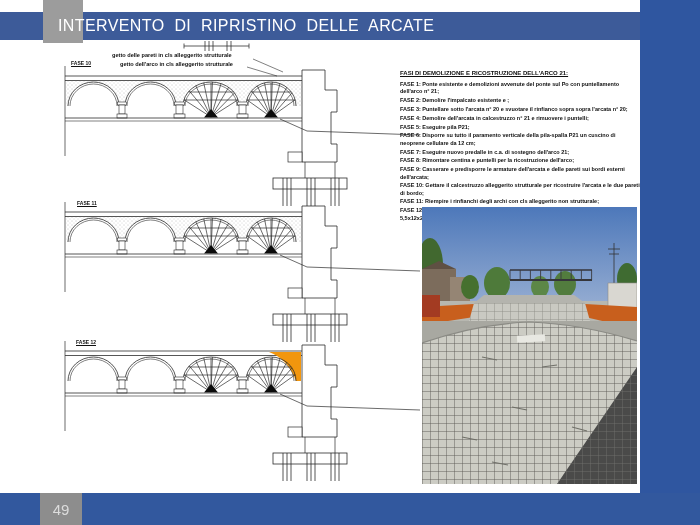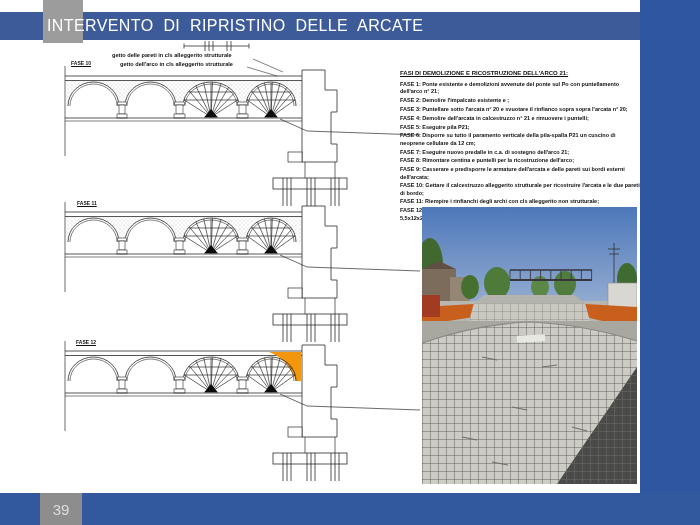--- a/index.html
+++ b/index.html
@@ -6,21 +6,21 @@
   body{
     width:700px;height:525px;position:relative;overflow:hidden;
     background:#ffffff;
     font-family:"Liberation Sans", sans-serif;
   }
   .abs{position:absolute;}
   #top-white-strip{left:0;top:0;width:700px;height:12px;background:#fff;z-index:2;}
   #header-band{left:0;top:12px;width:700px;height:28px;background:var(--header-blue,#3d5b99);z-index:3;}
   #header-stripe{left:43px;top:0;width:40px;height:43px;background:var(--stripe-gray,#9c9c9c);z-index:4;}
   #page-title{
-    left:47px;top:12px;height:28px;line-height:28px;z-index:6;
+    left:58px;top:12px;height:28px;line-height:28px;z-index:6;
     color:#ffffff;font-size:16px;letter-spacing:.4px;word-spacing:5px;white-space:nowrap;
   }
   #right-sidebar{left:640px;top:0;width:60px;height:525px;background:var(--sidebar-blue,#2f56a0);z-index:5;}
   #bottom-bar{left:0;top:493px;width:700px;height:32px;background:var(--footer-blue,#32589e);z-index:5;}
   #page-number-box{
     left:40px;top:493px;width:42px;height:32px;background:var(--page-box-gray,#8d8d8d);z-index:7;
     display:flex;align-items:center;justify-content:center;
     color:#dcdcdc;font-size:15px;
   }
   .fase-label{
@@ -46,21 +46,21 @@
 </head>
 <body>
 
 <div class="abs" id="top-white-strip"></div>
 <div class="abs" id="header-band"></div>
 <div class="abs" id="header-stripe"></div>
 <div class="abs" id="page-title">INTERVENTO DI RIPRISTINO DELLE ARCATE</div>
 <div class="abs" id="right-sidebar"></div>
 <div class="abs" id="bottom-bar"></div>
 <div class="abs" id="page-number-box">
-  <span>39</span>
+  <span>49</span>
 </div>
 
 <svg id="dimension-marks" viewBox="0 0 70 10">
   <g stroke="#333" stroke-width="0.8" fill="none">
     <line x1="1" y1="5" x2="66" y2="5"></line>
     <line x1="1" y1="2.5" x2="1" y2="7.5"></line>
     <line x1="66" y1="2.5" x2="66" y2="7.5"></line>
     <line x1="22" y1="0" x2="22" y2="10"></line>
     <line x1="26" y1="0" x2="26" y2="10"></line>
     <line x1="30" y1="0" x2="30" y2="10"></line>

